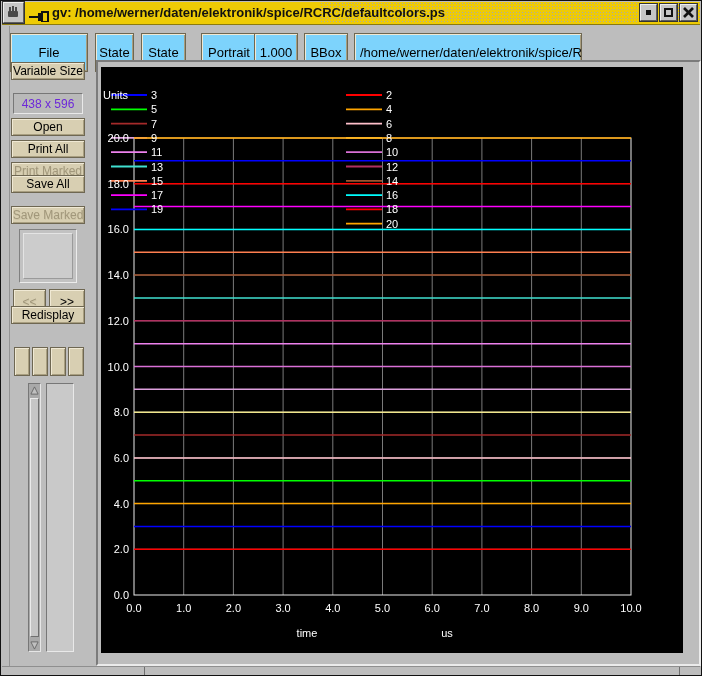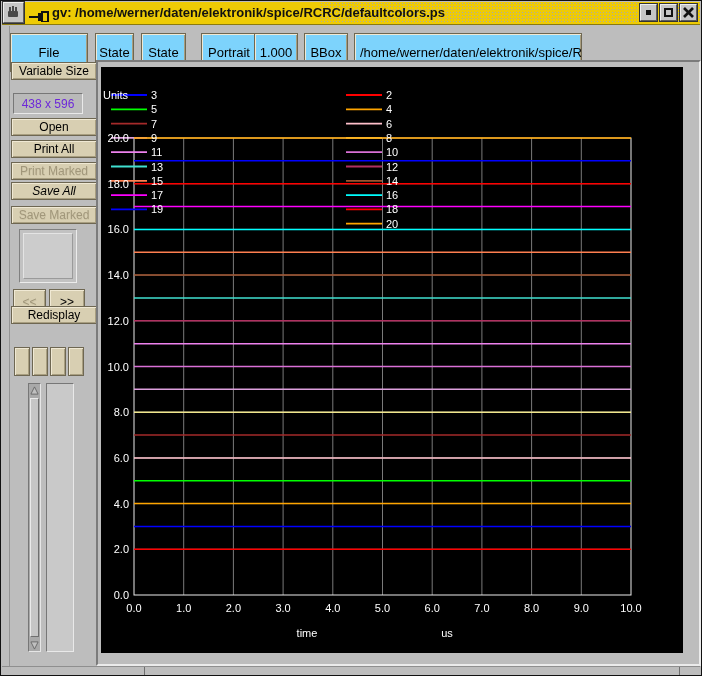--- a/index.html
+++ b/index.html
@@ -39,21 +39,21 @@
   .btn{
     position:absolute;height:39px;top:32px;
     background:#7dd3fc;border:1px solid #6e6752;
     box-shadow:inset 1px 1px 0 #f0e9d4, inset -1px -1px 0 #a89e80;
     color:#000;font-size:13px;display:flex;align-items:center;justify-content:center;
     white-space:nowrap;overflow:hidden;
   }
   .field{justify-content:flex-start;padding-left:5px;}
   
   .sbtn{
-    position:absolute;left:10px;width:86px;height:18px;
+    position:absolute;left:10px;width:74px;height:18px;
     background:#d8cfb2;border:1px solid #6e6752;
     box-shadow:inset 1px 1px 0 #f0e9d4, inset -1px -1px 0 #a89e80;
     color:#000;font-size:12px;display:flex;align-items:center;justify-content:center;
     white-space:nowrap;
   }
   .disabled{color:#a1977b;text-shadow:0.5px 0.5px 0 #cdc4a6;}
   .sizebox{
     position:absolute;left:12px;top:92px;width:70px;height:21px;
     background:#b9b9b9;border:1px solid;border-color:#777 #e9e9e9 #e9e9e9 #777;
     font-size:12px;color:#6d28d9;display:flex;align-items:center;justify-content:center;
@@ -144,21 +144,21 @@
   <div class="btn" style="left:253px;width:44px;">1.000</div>
   <div class="btn" style="left:303px;width:44px;">BBox</div>
   <div class="btn field" style="left:353px;width:228px;">/home/werner/daten/elektronik/spice/RC</div>
 
   <div class="frame-left-line"></div>
   <div class="sbtn" style="top:61px;">Variable Size</div>
   <div class="sizebox">438 x 596</div>
   <div class="sbtn" style="top:117px;">Open</div>
   <div class="sbtn" style="top:139px;text-align:center;">Print All</div>
   <div class="sbtn disabled" style="top:161px;">Print Marked</div>
-  <div class="sbtn" style="top:181px;font-style:italic;">Save All</div>
+  <div class="sbtn" style="top:174px;">Save All</div>
   <div class="sbtn disabled" style="top:205px;">Save Marked</div>
 
   <div class="thumbwrap">
     <div class="thumbinner"></div>
   </div>
 
   <div class="sbtn disabled" style="top:288px;left:12px;width:33px;height:26px;">&lt;&lt;</div>
   <div class="sbtn" style="top:288px;left:48px;width:36px;height:26px;">&gt;&gt;</div>
   <div class="sbtn" style="top:305px;text-align:right;">Redisplay</div>
 

